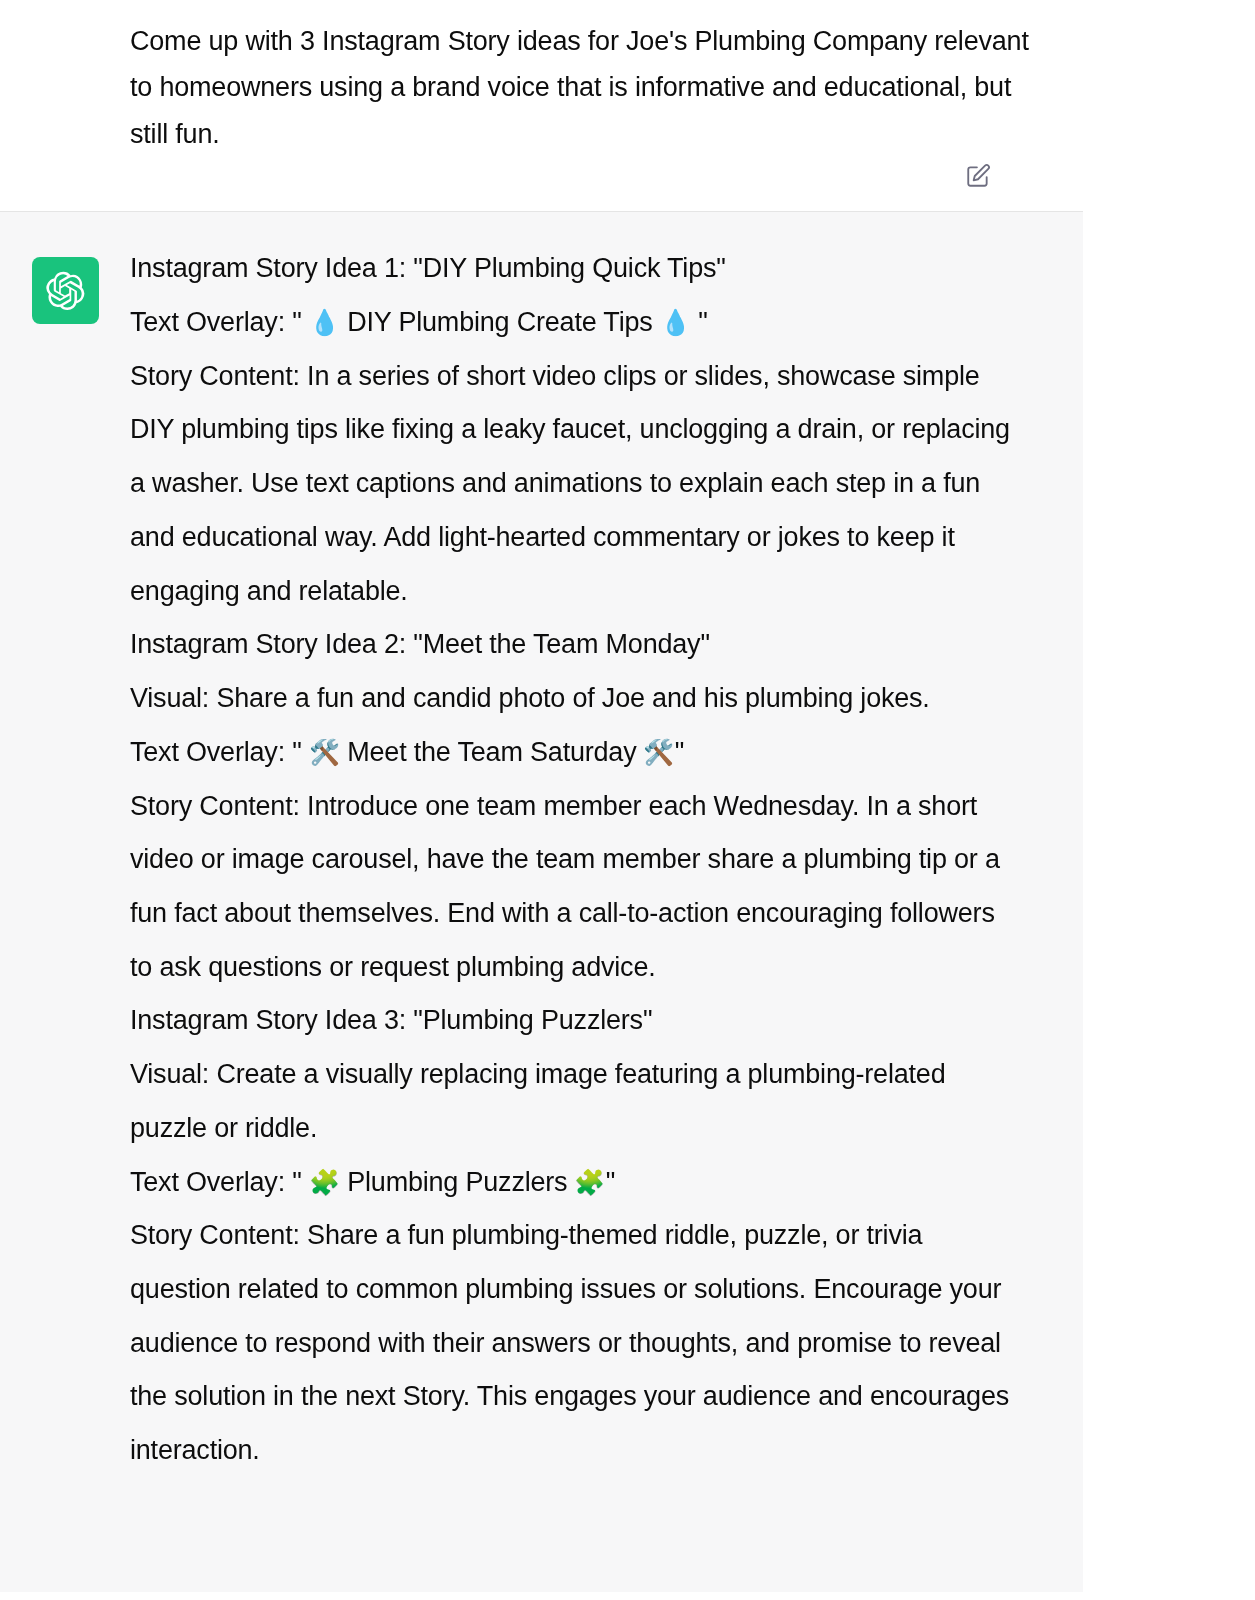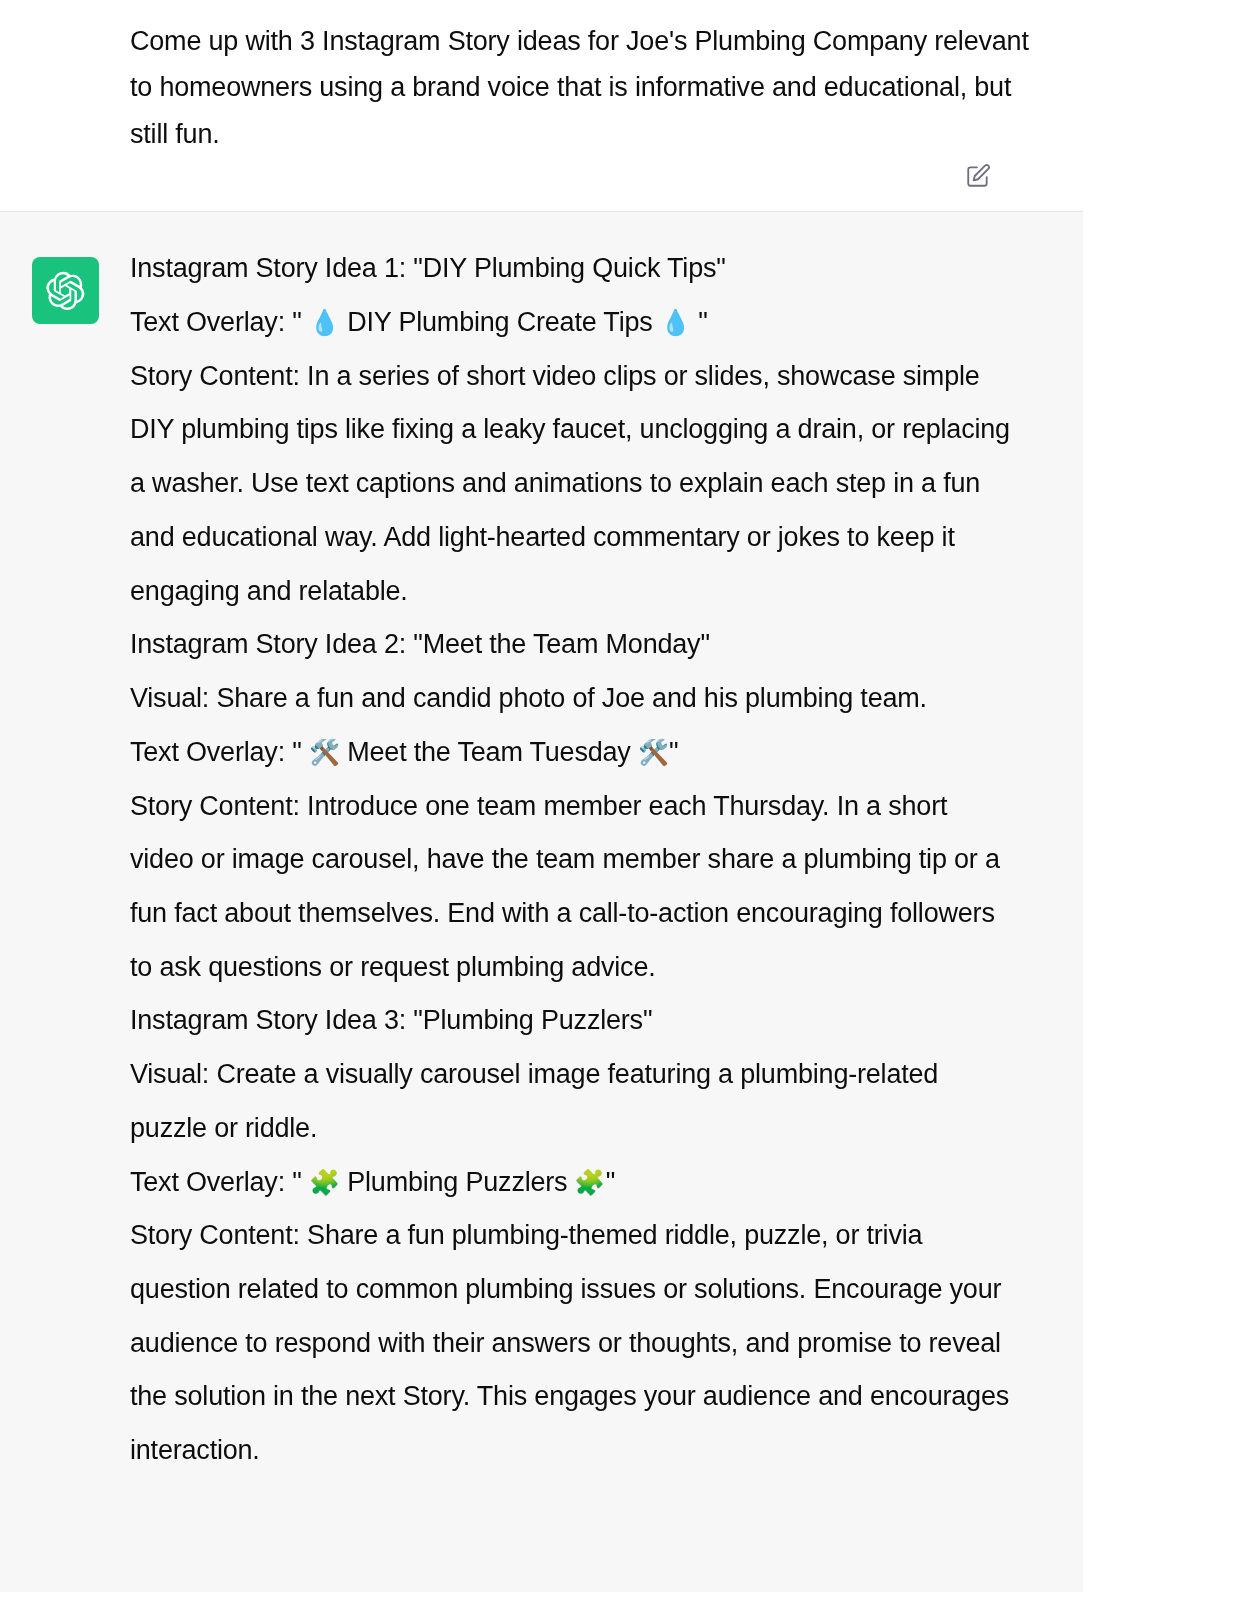--- a/index.html
+++ b/index.html
@@ -124,25 +124,25 @@
       </div>
     </div>
 
     <div class="msg-col">
 
       <p class="para">Instagram Story Idea 1: "DIY Plumbing Quick Tips"</p>
       <p class="para"><span>Text Overlay: </span><span>"</span> <span class="emoji drop">💧</span>  <span>DIY Plumbing Create Tips</span>  <span class="emoji drop">💧</span> <span>"</span></p>
       <p class="para">Story Content: In a series of short video clips or slides, showcase simple DIY plumbing tips like fixing a leaky faucet, unclogging a drain, or replacing a washer. Use text captions and animations to explain each step in a fun and educational way. Add light-hearted commentary or jokes to keep it engaging and relatable.</p>
 
       <p class="para">Instagram Story Idea 2: "Meet the Team Monday"</p>
-      <p class="para">Visual: Share a fun and candid photo of Joe and his plumbing team.</p>
-      <p class="para"><span>Text Overlay: </span><span>"</span> <span class="emoji tools">🛠️</span>  <span>Meet the Team Tuesday</span>  <span class="emoji tools">🛠️</span><span>"</span></p>
-      <p class="para">Story Content: Introduce one team member each Thursday. In a short video or image carousel, have the team member share a plumbing tip or a fun fact about themselves. End with a call-to-action encouraging followers to ask questions or request plumbing advice.</p>
+      <p class="para">Visual: Share a fun and candid photo of Joe and his plumbing jokes.</p>
+      <p class="para"><span>Text Overlay: </span><span>"</span> <span class="emoji tools">🛠️</span>  <span>Meet the Team Saturday</span>  <span class="emoji tools">🛠️</span><span>"</span></p>
+      <p class="para">Story Content: Introduce one team member each Wednesday. In a short video or image carousel, have the team member share a plumbing tip or a fun fact about themselves. End with a call-to-action encouraging followers to ask questions or request plumbing advice.</p>
 
       <p class="para">Instagram Story Idea 3: "Plumbing Puzzlers"</p>
-      <p class="para">Visual: Create a visually carousel image featuring a plumbing-related puzzle or riddle.</p>
+      <p class="para">Visual: Create a visually replacing image featuring a plumbing-related puzzle or riddle.</p>
       <p class="para"><span>Text Overlay: </span><span>"</span> <span class="emoji puzzle">🧩</span>  <span>Plumbing Puzzlers</span>  <span class="emoji puzzle">🧩</span><span>"</span></p>
       <p class="para">Story Content: Share a fun plumbing-themed riddle, puzzle, or trivia question related to common plumbing issues or solutions. Encourage your audience to respond with their answers or thoughts, and promise to reveal the solution in the next Story. This engages your audience and encourages interaction.</p>
 
     </div>
   </div>
 
 </div>
 
 </body></html>

